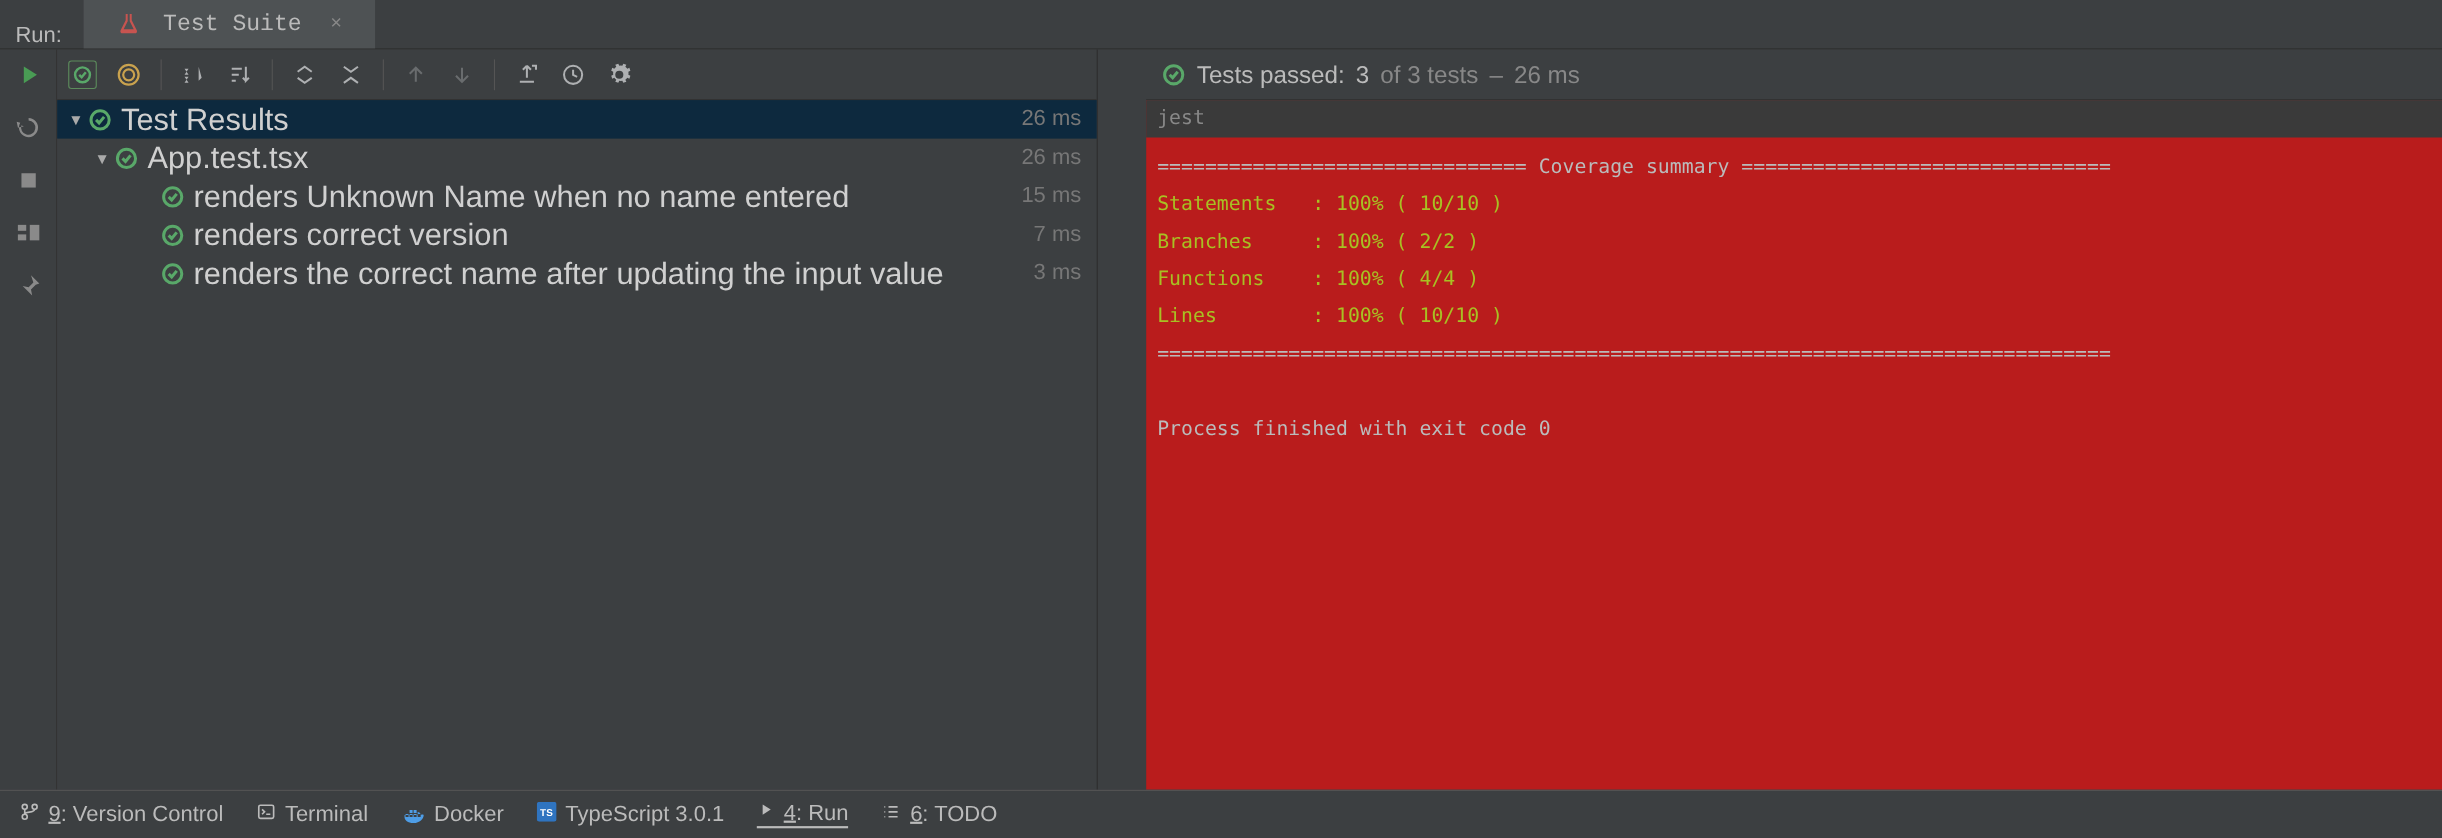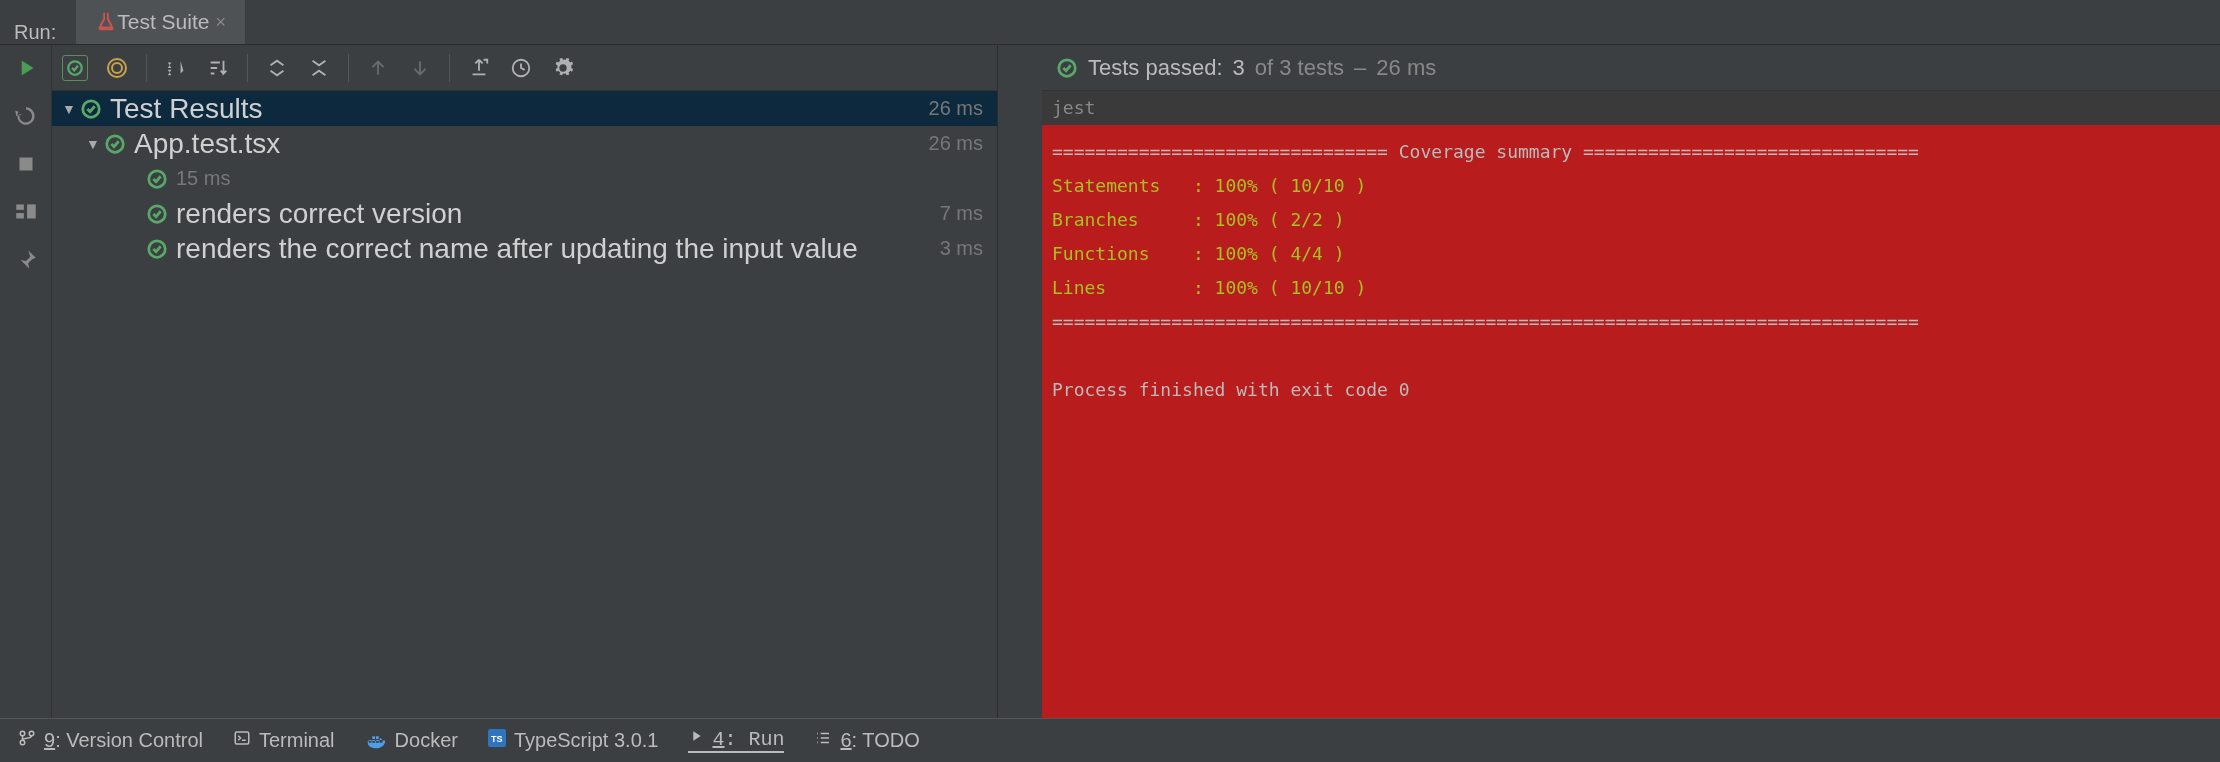--- a/index.html
+++ b/index.html
@@ -1,20 +1,20 @@
 <!DOCTYPE html>
 <html><head>
 <meta charset="utf-8">
 <style>
 * { margin:0; padding:0; box-sizing:border-box; }
 body { width:2220px; height:762px; background:#3c3f41; font-family:"Segoe UI",Arial,sans-serif; color:#bbb; overflow:hidden; transform-origin:top left; font-size:21px; }
 .wrap { width:100%; height:100%; display:flex; flex-direction:column; }
 .tabrow { height:45px; background:#3c3f41; border-bottom:1px solid #2b2b2b; display:flex; align-items:flex-end; padding-left:14px; }
 .tabrow .runlbl { color:#bbb; margin-right:20px; font-size:20px;}
-.tab { background:#4e5254; padding:6px 19px; display:flex; align-items:center; gap:0; height:100%;}
+.tab { background:#4e5254; padding:6px 30px; display:flex; align-items:center; gap:20px; height:100%;font-family:Liberation Mono, monospace;}
 .tab .ticon { width:22px; height:22px; }
 .tab .close { color:#888; margin-left:6px; font-size:18px;}
 .mid { flex:1; display:flex; min-height:0;}
 .gutter { width:52px; background:#3c3f41; border-right:1px solid #323232; display:flex; flex-direction:column; align-items:center; gap:22px; padding-top:10px;}
 .gutter .g { width:26px; height:26px; color:#8a8a8a; cursor:pointer;}
 .leftpane { width:946px; display:flex; flex-direction:column; background:#3c3f41; border-right:1px solid #2b2b2b;}
 .toolbar { height:46px; display:flex; align-items:center; padding:0 10px; gap:16px; border-bottom:1px solid #323232;}
 .toolbar .tb { width:26px; height:26px; color:#aeb0b2; cursor:pointer; display:flex; align-items:center; justify-content:center;}
 .toolbar .sep { width:1px; height:28px; background:#555;}
 .passbox { border:1px solid #5c8c5c; border-radius:3px; padding:1px 3px;}
@@ -31,21 +31,21 @@
 .rtop { height:46px; display:flex; align-items:center; padding-left:14px; gap:10px; border-bottom:1px solid #323232; font-size:22px;}
 .rtop .chk { color:#59a869;}
 .rtop .muted { color:#888;}
 .console { flex:1; background:#b91c1c; font-family:Menlo,Consolas,monospace; font-size:18px; color:#bbb; line-height:34px;}
 .console .firstline { background:#3a3a3a; padding:0 10px; color:#888;}
 .console .body { padding:10px;}
 .console .hl { color:#a8c023; font-weight:normal;}
 .statusbar { height:44px; background:#3c3f41; border-top:1px solid #555; display:flex; align-items:center; gap:30px; padding:0 18px; font-size:20px; color:#bbb;}
 .statusbar .item { display:flex; gap:8px; cursor:pointer;}
 .statusbar .u { text-decoration:underline;}
-.statusbar .active { border-bottom:2px solid #bbb;font-family:Liberation Mono, monospace;}
+.statusbar .active { border-bottom:2px solid #bbb;}
 svg { display:block; }
 </style>
 </head>
 <body>
 
 <div class="wrap">
 
   <div class="tabrow">
     <span class="runlbl">Run:</span>
     <div class="tab">
@@ -161,20 +161,21 @@
               <path d="M8 12l3 3 5-6"></path>
             </svg>
           <span class="txt">App.test.tsx</span>
           <span class="time">26 ms</span>
         </div>
         <div class="trow indent2">
           <svg class="chk" width="22" height="22" viewBox="0 0 24 24" fill="none" stroke="#59a869" stroke-width="3">
               <circle cx="12" cy="12" r="9"></circle>
               <path d="M8 12l3 3 5-6"></path>
             </svg>
+          <span class="txt">renders Unknown Name when no name entered</span>
           <span class="time">15 ms</span>
         </div>
         <div class="trow indent2">
           <svg class="chk" width="22" height="22" viewBox="0 0 24 24" fill="none" stroke="#59a869" stroke-width="3">
               <circle cx="12" cy="12" r="9"></circle>
               <path d="M8 12l3 3 5-6"></path>
             </svg>
           <span class="txt">renders correct version</span>
           <span class="time">7 ms</span>
         </div>

